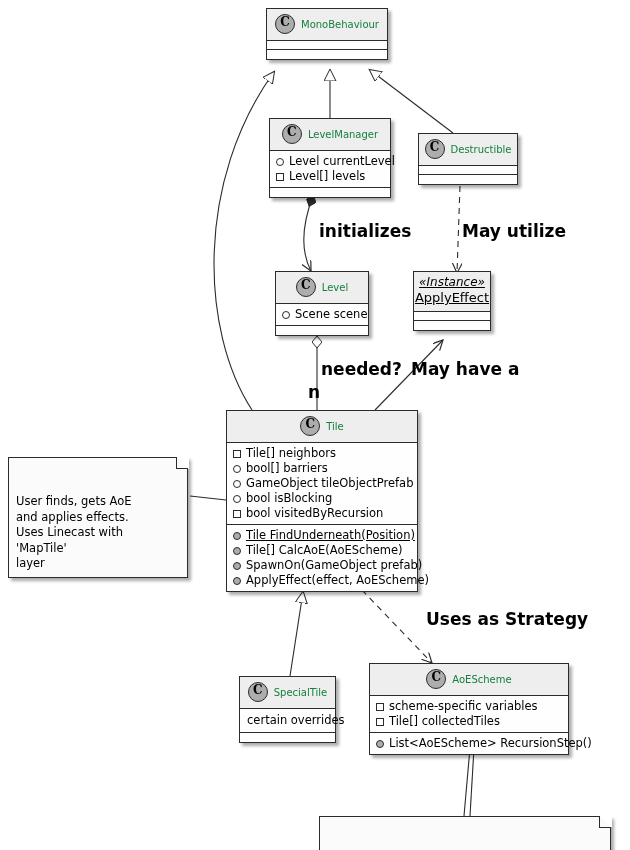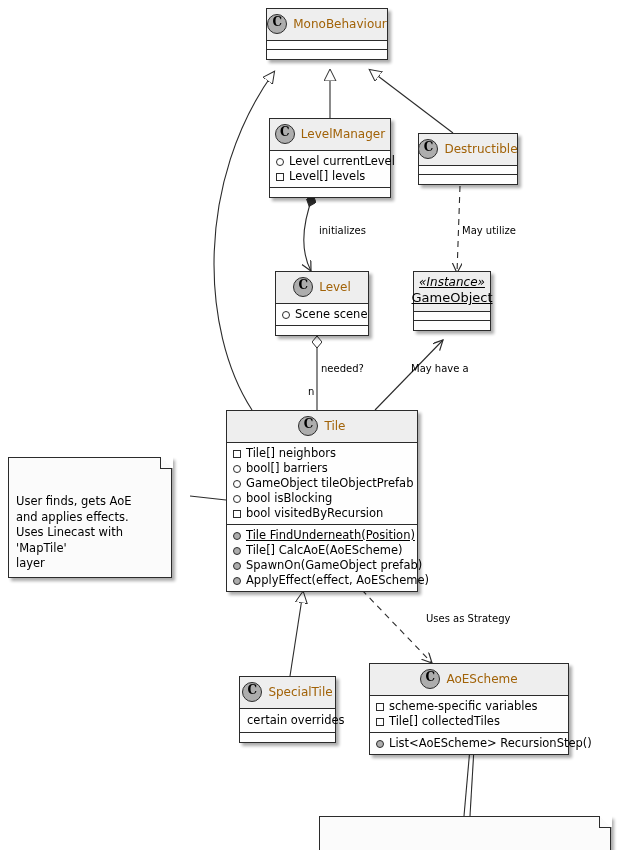--- a/index.html
+++ b/index.html
@@ -57,22 +57,22 @@
     border: 1.5px solid #2b2b2b;
     color: #000000;
     font-size: 12px;
     font-weight: bold;
     font-family: "DejaVu Serif", serif;
     line-height: 15px;
     text-align: center;
     flex: none;
   }
   .class-title {
-    font-size: 12px;
-    color: #a16207;
+    font-size: 10px;
+    color: #15803d;
     white-space: nowrap;
   }
   .stereotype {
     font-size: 12px;
     font-style: italic;
     color: #000000;
     line-height: 15px;
   }
   .plain-name {
     font-size: 13px;
@@ -164,26 +164,27 @@
     left: -1px;
     top: -1px;
     width: 13px;
     height: 13px;
     background: linear-gradient(to bottom left, #ffffff 0 50%, transparent 50% 100%);
   }
 
   
   .edge-label {
     position: absolute;
-    font-size: 10px;
+    font-size: 17px;
     color: #000000;
     line-height: 14px;
     white-space: nowrap;
     background: transparent;
     z-index: 4;
+    font-weight: bold;
   }
 </style>
 </head>
 <body>
 
 <div id="canvas">
 
   <svg class="edges" viewBox="0 0 630 850" xmlns="http://www.w3.org/2000/svg">
     <defs>
       <marker id="hollow-tri" markerWidth="14" markerHeight="14" refX="11" refY="6" orient="auto" markerUnits="userSpaceOnUse">
@@ -303,21 +304,21 @@
         <span class="mk mk-circle"></span>
         <span class="txt">Scene scene</span>
       </div>
     </div>
     <div class="uml-compartment empty"></div>
   </div>
 
   <div class="uml-class" style="left:413px; top:271px; width:78px;text-decoration:underline;">
     <div class="uml-header plain">
       <span class="stereotype">«Instance»</span>
-      <span class="plain-name">GameObject</span>
+      <span class="plain-name">ApplyEffect</span>
     </div>
     <div class="uml-compartment empty"></div>
     <div class="uml-compartment empty"></div>
   </div>
 
   <div class="uml-class" style="left:226px; top:410px; width:192px;">
     <div class="uml-header">
       <span class="class-circle">C</span>
       <span class="class-title">Tile</span>
     </div>
@@ -390,21 +391,21 @@
       </div>
     </div>
     <div class="uml-compartment">
       <div class="member">
         <span class="mk mk-dot"></span>
         <span class="txt">List&lt;AoEScheme&gt; RecursionStep()</span>
       </div>
     </div>
   </div>
 
-  <div class="uml-note" style="left:8px; top:457px; width:164px;">
+  <div class="uml-note" style="left:8px; top:457px; width:180px;">
     <span class="note-fold"></span>
     <span>User finds, gets AoE
 and applies effects.
 Uses Linecast with 'MapTile'
 layer</span>
   </div>
 
   <div class="uml-note" style="left:319px; top:816px; width:292px;">
     <span class="note-fold"></span>
     

